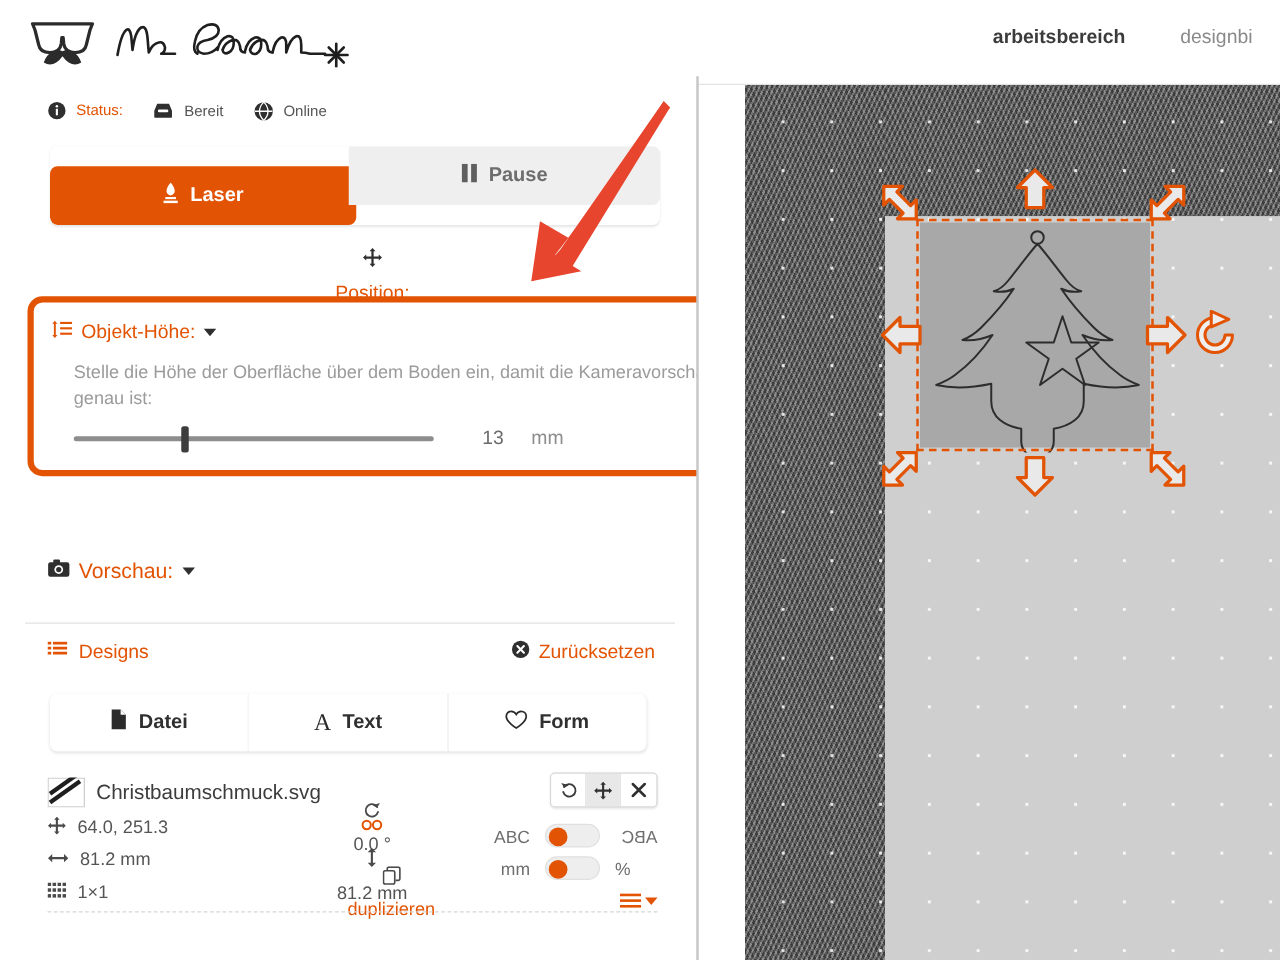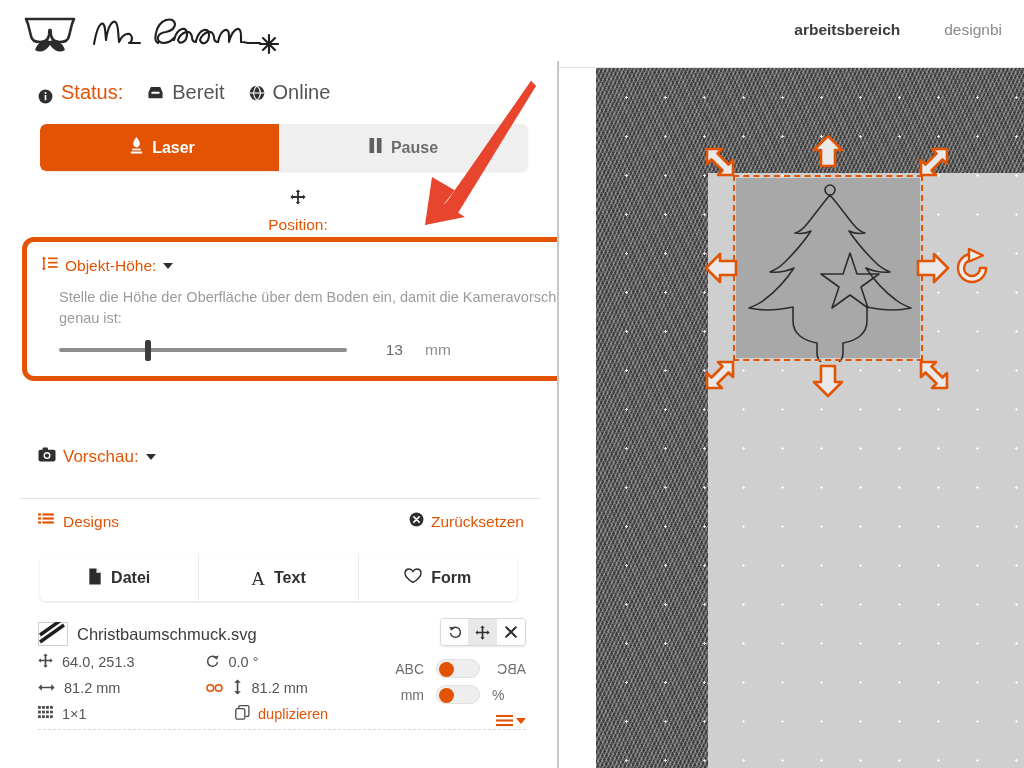--- a/index.html
+++ b/index.html
@@ -35,39 +35,40 @@
     position: absolute; left: 0; top: 61px; width: 558px; height: 707px;
     background: #fff; overflow: hidden;
   }
   .scroll-track {
     position: absolute; left: 557px; top: 61px; width: 2px; height: 707px;
     background: #c7c7c7;
   }
 
   
   .status-row {
-    display: flex; align-items: flex-end; gap: 8px;
-    margin: 20px 0 16px 38px; font-size: 20px;
+    display: flex; align-items: flex-start; gap: 8px;
+    margin: 20px 0 16px 38px; font-size: 12px;
   }
   .status-row .ic { color: #2f2f2f; display: inline-flex; }
   .status-label { color: #e25303; }
   .status-val { color: #555; margin-left: 2px; }
   .status-grp { display: flex; align-items: center; gap: 6px; margin-left: 16px; }
 
   
   .btn-row {
     display: flex; margin: 20px 0 0 40px; width: 488px;
     border-radius: 6px; overflow: hidden;
     box-shadow: 0 1px 2px rgba(0,0,0,.10);
   }
   .btn-laser {
     flex: 0 0 245px; background: #e25303; color: #fff;
     height: 47px; display: flex; align-items: center; justify-content: center;
     gap: 9px; font-size: 16px; font-weight: bold; border: none; cursor: pointer;
     border-radius: 6px;
+    margin-top: 16px;
   }
   .btn-pause {
     flex: 1; background: #efefef; color: #6d6d6d;
     height: 47px; display: flex; align-items: center; justify-content: center;
     gap: 9px; font-size: 16px; font-weight: bold; border: none; cursor: pointer;
     border-radius: 0 6px 6px 0; margin-left: -6px;
   }
 
   
   .position-row {
@@ -156,21 +157,21 @@
   .file-tools button {
     width: 28px; height: 26px; border: none; background: #fff; cursor: pointer;
     display: flex; align-items: center; justify-content: center; color: #3b3b3b;
     border-right: 1px solid #e6e6e6;
   }
   .file-tools button:last-child { border-right: none; }
   .file-tools button.on { background: #e8e8e8; }
 
   .f-row { display: flex; align-items: center; height: 26px; font-size: 14.5px; color: #555; }
   .f-c1 { width: 168px; display: flex; align-items: center; gap: 9px; }
-  .f-c2 { width: 185px; display: flex; align-items: center; gap: 9px; }
+  .f-c2 { width: 185px; display: flex; align-items: center; gap: 9px; flex-direction: column; }
   .f-c3 { flex: 1; display: flex; align-items: center; justify-content: flex-end; gap: 12px; margin-top: 13px; }
   .f-lab-l { width: 34px; text-align: right; color: #6e6e6e; font-size: 14px; }
   .f-lab-r { width: 34px; text-align: left; color: #6e6e6e; font-size: 14px; }
   .f-lab-r.mirror { transform: scaleX(-1); }
 
   .toggle {
     width: 44px; height: 19px; border-radius: 10px; background: #eeeeee;
     border: 1px solid #e0e0e0; position: relative; cursor: pointer;
   }
   .toggle .knob {

